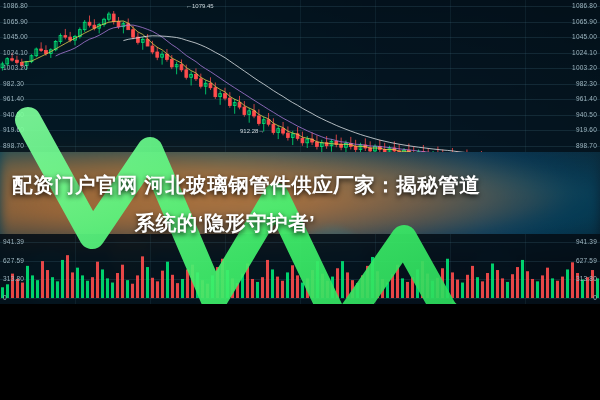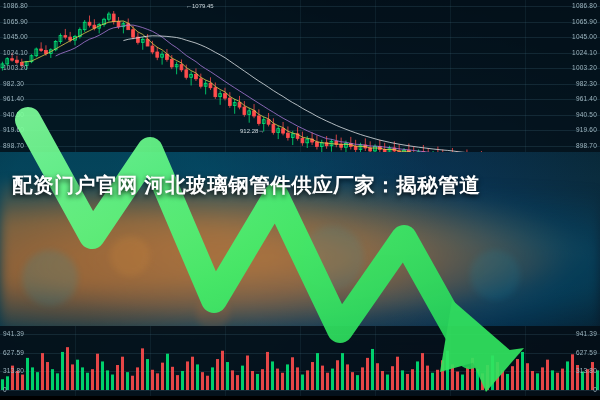--- a/index.html
+++ b/index.html
@@ -1,18 +1,18 @@
 <!DOCTYPE html>
 <html><head>
 <meta charset="utf-8">
 <style>
   html,body{margin:0;padding:0;background:#000;}
   body{width:600px;height:400px;overflow:hidden;font-family:"Liberation Sans",sans-serif;}
 
-  #stage{position:relative;width:600px;height:396px;overflow:hidden;background:#1d4ed8;}
+  #stage{position:relative;width:600px;height:304px;overflow:hidden;background:#1d4ed8;}
 
   
   .bg-base{position:absolute;inset:0;
     background:
       radial-gradient(circle at 18% 62%, rgba(0,90,120,.55) 0 22%, rgba(0,0,0,0) 60%),
       radial-gradient(circle at 62% 70%, rgba(10,60,110,.45) 0 26%, rgba(0,0,0,0) 62%),
       linear-gradient(180deg,#05131f 0%, #06222f 24%, #0a2a38 45%, #0b2230 62%, #07151f 80%, #04101a 100%);
   }
   .bg-warm{position:absolute;left:0;right:0;top:46%;height:38%;
     background:
@@ -534,15 +534,16 @@
                L 340 330
                L 404 238
                L 470 356" fill="none" stroke="url(#agrad)" stroke-width="26" stroke-linejoin="round" stroke-linecap="round"></path>
       <path d="M 452 300 L 512 352 L 440 372 Z" fill="#31e45f"></path>
       <path d="M 470 356 L 524 348 L 486 392 Z" fill="#31e45f"></path>
     </g>
   </svg>
 
   <div id="headline">
     <span class="l1">配资门户官网 河北玻璃钢管件供应厂家：揭秘管道</span>
+    <span class="l2">系统的‘隐形守护者’</span>
   </div>
 
 </div>
 
 </body></html>

